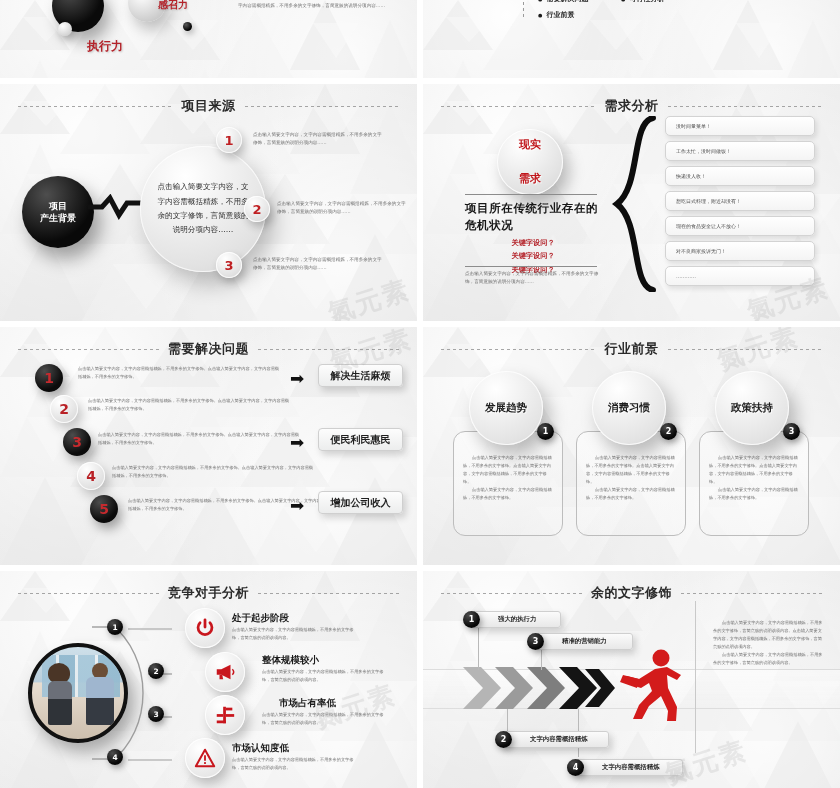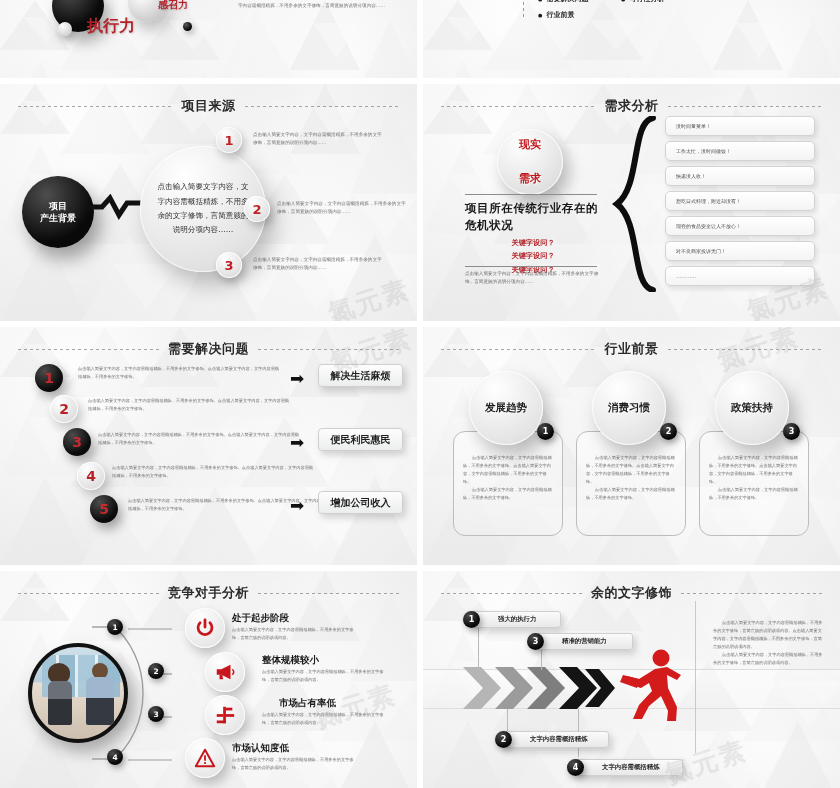--- a/index.html
+++ b/index.html
@@ -66,22 +66,22 @@
     width:14px; height:14px; left:58px; top:22px;
     background: radial-gradient(circle at 34% 30%, #fff, #cfcfcf 80%);
     box-shadow: 2px 4px 7px rgba(0,0,0,.20);
   }
   .s1 .b-black-sm {
     width:9px; height:9px; left:183px; top:22px;
     background: radial-gradient(circle at 34% 30%, #5a5a5a, #000 70%);
     box-shadow: 2px 3px 6px rgba(0,0,0,.28);
   }
   .s1 .lbl-exec {
-    position:absolute; left:87px; top:16px;
-    font-size:16px; font-weight:bold; color:#b4232a;
+    position:absolute; left:87px; top:38px;
+    font-size:12px; font-weight:bold; color:#b4232a;
     text-shadow:1px 1px 2px rgba(0,0,0,.18);
   }
   .s1 .lbl-appeal {
     position:absolute; left:158px; top:-2px;
     font-size:10px; font-weight:bold; color:#b4232a;
     text-shadow:1px 1px 2px rgba(0,0,0,.18);
   }
   .s1 .para { position:absolute; left:238px; top:-6px; width:160px; }
 
   

